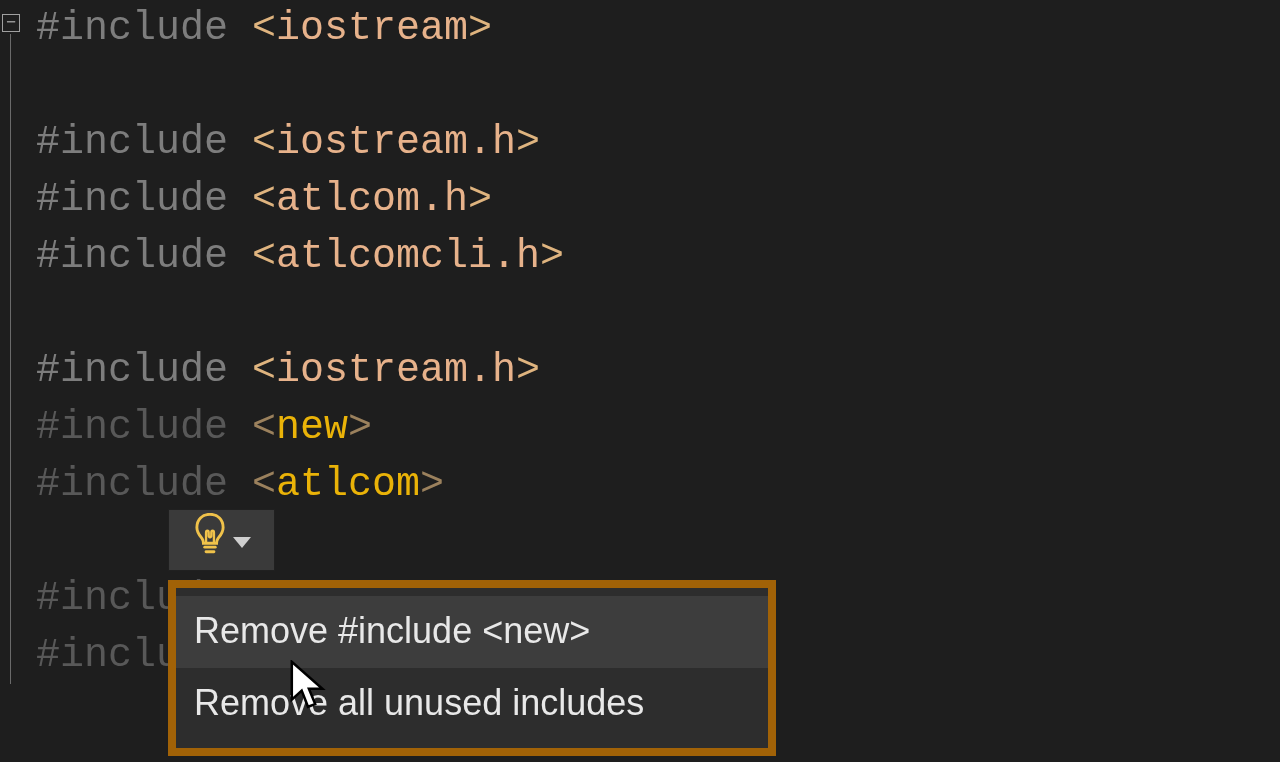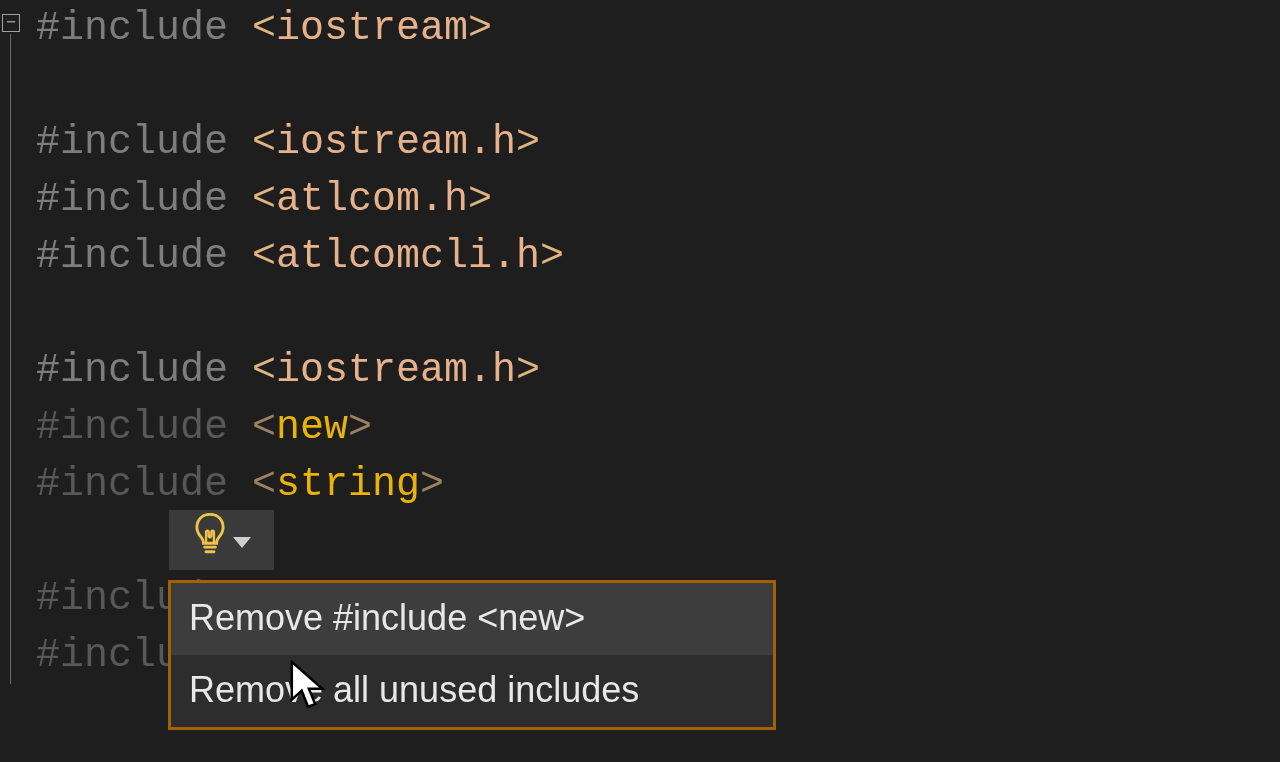--- a/index.html
+++ b/index.html
@@ -80,23 +80,23 @@
     border-top: 11px solid #cfcfcf;
     margin-top: 4px;
   }
 
   .popup {
     position: absolute;
     left: 168px;
     top: 580px;
     width: 608px;
     background: #2d2d2d;
-    border: 3px solid #a16207;
+    border: 8px solid #a16207;
     z-index: 4;
-    padding: 0 0;
+    padding: 8px 0;
   }
   .popup-item {
     padding: 10px 18px 12px 18px;
     color: #e8e8e8;
     font-family: "Segoe UI", Arial, sans-serif;
     font-size: 36px;
     line-height: 50px;
     cursor: default;
   }
   .popup-item.hovered {
@@ -123,21 +123,21 @@
   </div>
 
   <div class="code-line"><span class="tok-directive">#include </span><span class="tok-bracket">&lt;</span><span class="tok-header">iostream</span><span class="tok-bracket">&gt;</span></div>
   <div class="code-line"></div>
   <div class="code-line"><span class="tok-directive">#include </span><span class="tok-bracket">&lt;</span><span class="tok-header">iostream.h</span><span class="tok-bracket">&gt;</span></div>
   <div class="code-line"><span class="tok-directive">#include </span><span class="tok-bracket">&lt;</span><span class="tok-header">atlcom.h</span><span class="tok-bracket">&gt;</span></div>
   <div class="code-line"><span class="tok-directive">#include </span><span class="tok-bracket">&lt;</span><span class="tok-header">atlcomcli.h</span><span class="tok-bracket">&gt;</span></div>
   <div class="code-line"></div>
   <div class="code-line"><span class="tok-directive">#include </span><span class="tok-bracket">&lt;</span><span class="tok-header">iostream.h</span><span class="tok-bracket">&gt;</span></div>
   <div class="code-line dimmed"><span class="tok-directive">#include </span><span class="tok-bracket">&lt;</span><span class="tok-header">new</span><span class="tok-bracket">&gt;</span></div>
-  <div class="code-line dimmed"><span class="tok-directive">#include </span><span class="tok-bracket">&lt;</span><span class="tok-header">string</span><span class="tok-bracket">&gt;</span></div>
+  <div class="code-line dimmed"><span class="tok-directive">#include </span><span class="tok-bracket">&lt;</span><span class="tok-header">atlcom</span><span class="tok-bracket">&gt;</span></div>
   <div class="code-line"></div>
   <div class="code-line dimmed"><span class="tok-directive">#include </span><span class="tok-bracket">&lt;</span></div>
   <div class="code-line dimmed"><span class="tok-directive">#include </span><span class="tok-bracket">&lt;</span></div>
 </div>
 
 <div class="lightbulb">
   <span>
     <svg viewBox="0 0 24 32">
       <path d="M12 1 C6 1 2 5 2 11 C2 15 4.5 17.5 6 19.5 C7 21 7 22 7 23 L17 23 C17 22 17 21 18 19.5 C19.5 17.5 22 15 22 11 C22 5 18 1 12 1 Z" fill="none" stroke="#f0c24a" stroke-width="2.2"></path>
       <line x1="8" y1="26" x2="16" y2="26" stroke="#f0c24a" stroke-width="2.2" stroke-linecap="round"></line>

